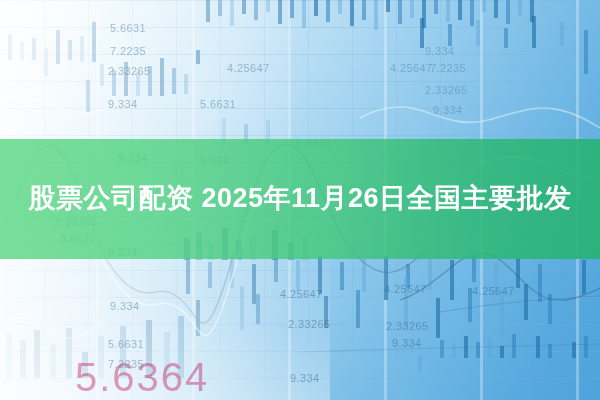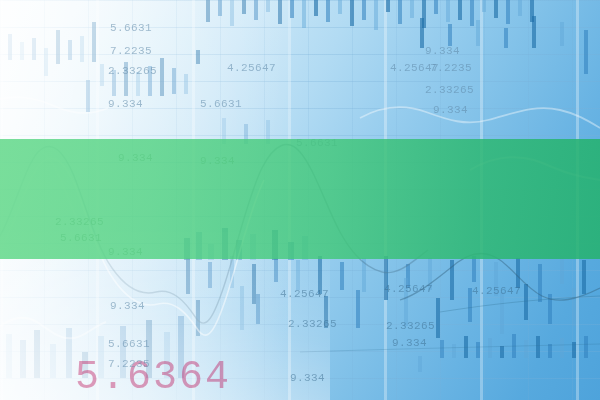--- a/index.html
+++ b/index.html
@@ -87,21 +87,21 @@
   .stick.deep { background: #1d6ea8; opacity: 0.62; }
   .stick.bar  { width: 6px; }
   
   .num {
     position: absolute;
     color: #5f89a8;
     opacity: 0.55;
     font-size: 11px;
     letter-spacing: 0.4px;
     white-space: nowrap;
-    font-family: Liberation Mono, monospace;
+    font-family: Liberation Sans, sans-serif;
     text-align: right;
   }
   .num.lg {
     font-size: 40px;
     color: #be185d;
     opacity: 0.42;
     letter-spacing: 2px;
   }
   .num.onblue { color: #3a6c8e; opacity: 0.50; }
   
@@ -343,15 +343,16 @@
   <div class="num onblue" style="left:384px; top:283px;">4.25647</div>
   <div class="num onblue" style="left:386px; top:320px;">2.33265</div>
   <div class="num onblue" style="left:392px; top:337px;">9.334</div>
   <div class="num onblue" style="left:472px; top:285px;">4.25647</div>
   <div class="num" style="left:108px; top:338px;">5.6631</div>
   <div class="num" style="left:108px; top:358px;">7.2235</div>
   <div class="num onblue" style="left:290px; top:372px;">9.334</div>
 
   <div class="green-band"></div>
   <div class="title-wrap">
+    <div class="title-line">股票公司配资 2025年11月26日全国主要批发</div>
   </div>
 
 </div>
 
 </body></html>

